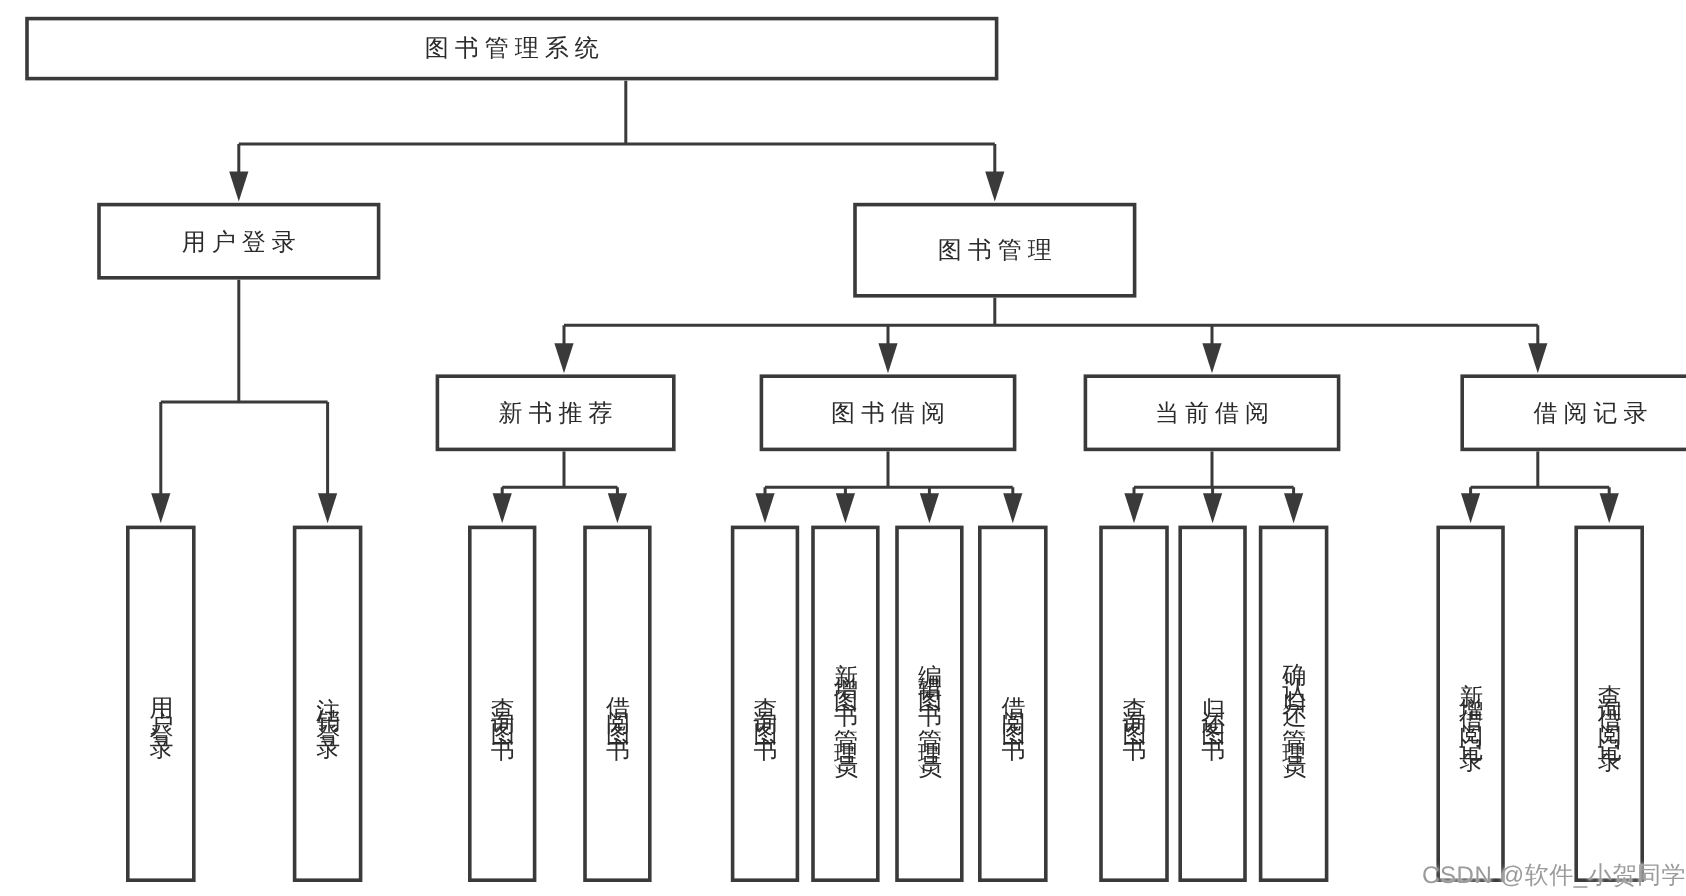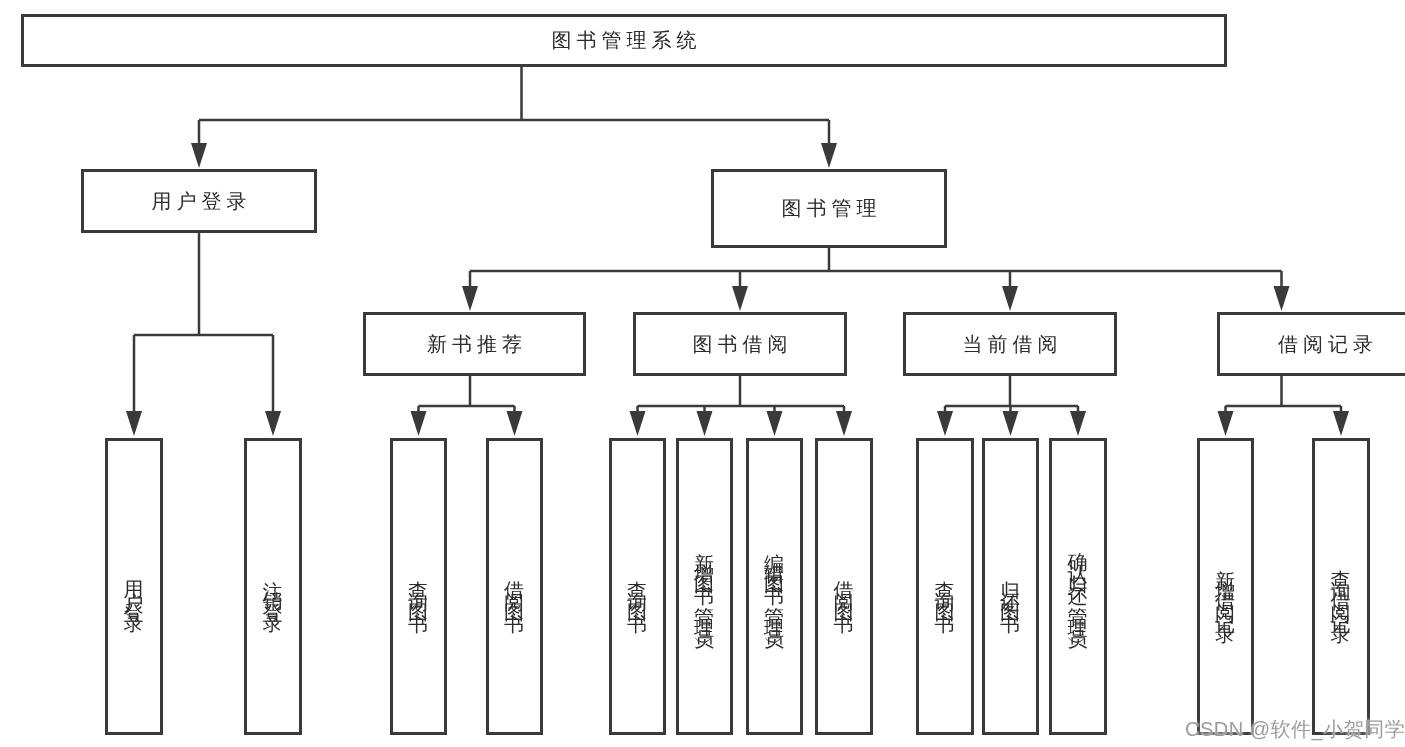--- a/index.html
+++ b/index.html
@@ -74,26 +74,26 @@
     <path d="M1010 376 L1010 406 M945 406 L1078 406 M945 406 L945 413 M1010.5 406 L1010.5 413 M1078 406 L1078 413"></path>
     <polygon points="945,436 937,411 953,411"></polygon>
     <polygon points="1010.5,436 1002.5,411 1018.5,411"></polygon>
     <polygon points="1078,436 1070,411 1086,411"></polygon>
 
     <path d="M1281.5 376 L1281.5 406 M1225.5 406 L1341 406 M1225.5 406 L1225.5 413 M1341 406 L1341 413"></path>
     <polygon points="1225.5,436 1217.5,411 1233.5,411"></polygon>
     <polygon points="1341,436 1333,411 1349,411"></polygon>
   </svg>
 
-  <div class="node" style="left:21px; top:14px; width:1206px; height:53px;">图书管理系统</div>
+  <div class="node" style="left:21px; top:14px; width:811px; height:53px;">图书管理系统</div>
 
   <div class="node" style="left:81px; top:169px; width:236px; height:64px;">用户登录</div>
   <div class="node" style="left:711px; top:169px; width:236px; height:79px;">图书管理</div>
 
-  <div class="node" style="left:363px; top:312px; width:223px; height:64px;">新书推荐</div>
+  <div class="node" style="left:363px; top:312px; width:200px; height:64px;">新书推荐</div>
   <div class="node" style="left:633px; top:312px; width:214px; height:64px;">图书借阅</div>
   <div class="node" style="left:903px; top:312px; width:214px; height:64px;">当前借阅</div>
   <div class="node" style="left:1173px; top:312px; width:217px; height:64px;margin-left:44px;">借阅记录</div>
 
   <div class="leaf" style="left:105px; top:438px; width:58px; height:297px;">用户登录</div>
   <div class="leaf" style="left:244px; top:438px; width:58px; height:297px;">注销登录</div>
 
   <div class="leaf" style="left:390px; top:438px; width:57px; height:297px;">查询图书</div>
   <div class="leaf" style="left:486px; top:438px; width:57px; height:297px;">借阅图书</div>
 

